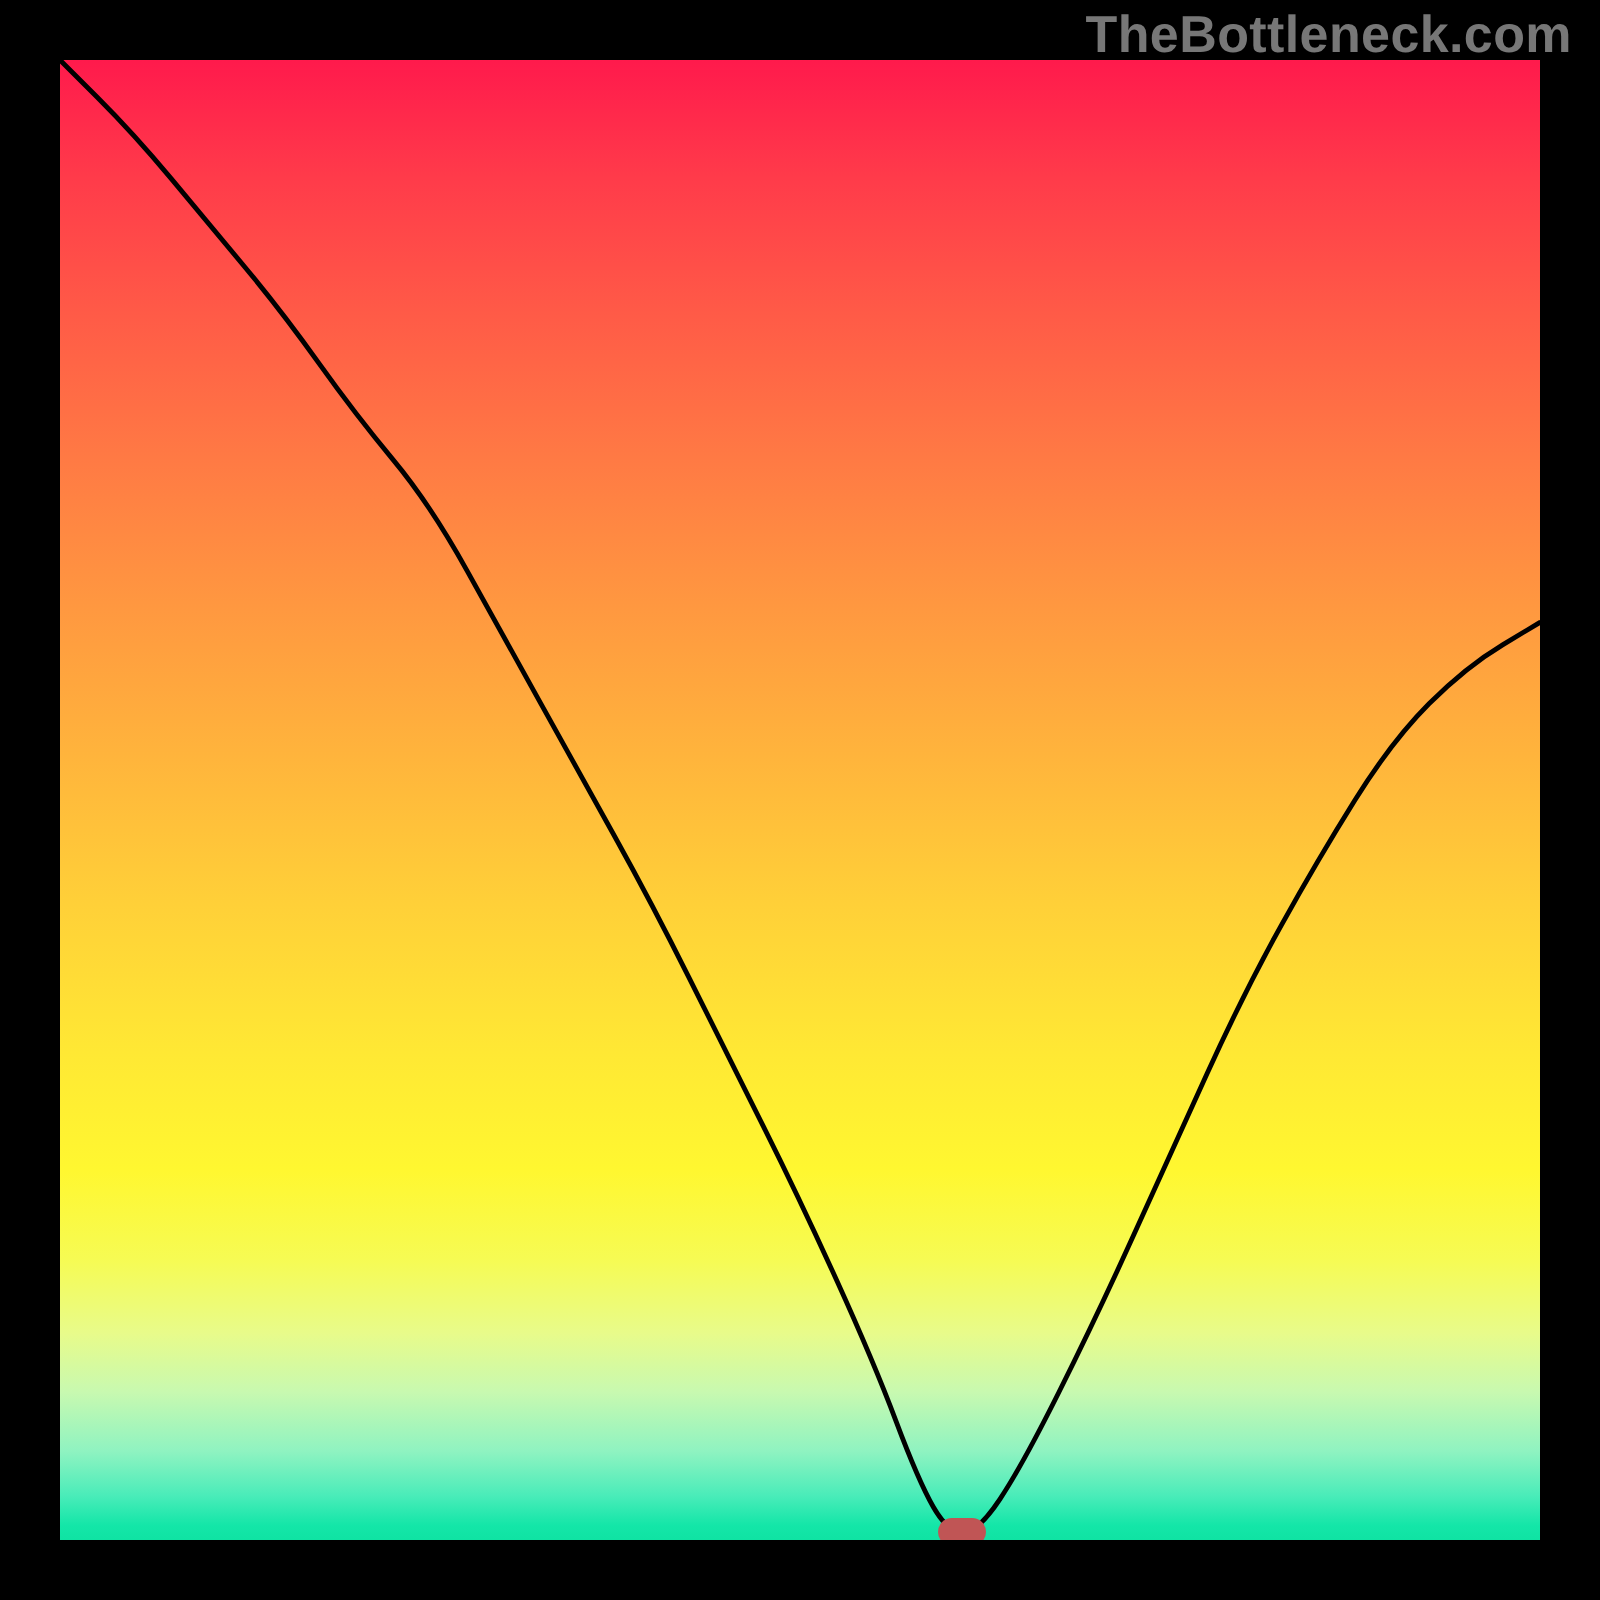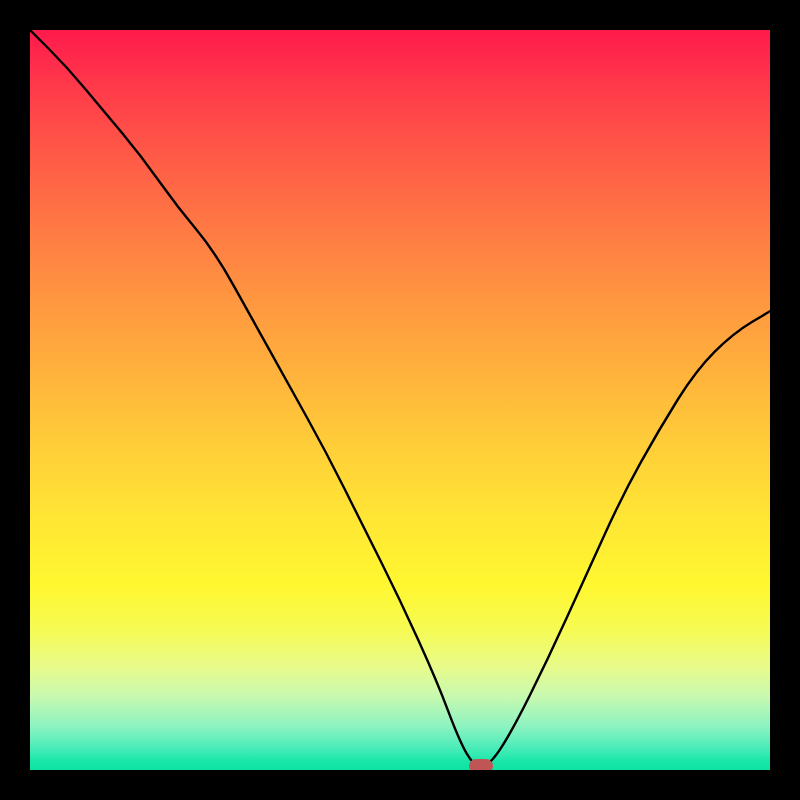--- a/index.html
+++ b/index.html
@@ -76,20 +76,21 @@
     height: 14px;
     border-radius: 7px;
     background: #c05555;
     transform: translate(-50%, -50%);
   }
 </style>
 </head>
 <body>
 
 <div class="chart-wrap">
+  <div class="watermark">TheBottleneck.com</div>
 
   <div class="plot">
     <div class="gradient-bg"></div>
 
     <svg class="curve" viewBox="0 0 740 740" preserveAspectRatio="none">
       <path id="curve-path" d="M 0 0 Q 0 0 18.5 18.5 Q 37 37 55.5 59.19999999999999 Q 74 81.39999999999998 92.5 103.60000000000002 Q 111 125.80000000000007 129.5 151.70000000000005 Q 148 177.60000000000002 166.5 199.8 Q 185 222 203.5 255.3 Q 222 288.6 240.5 321.9 Q 259 355.2 277.5 388.5 Q 296 421.8 314.5 458.79999999999995 Q 333 495.79999999999995 351.5 532.8 Q 370 569.8 388.5 610.5 Q 407.00000000000006 651.2 418.1 680.8 Q 429.2 710.4 436.6 723.3499999999999 Q 444 736.3 451.4 736.3 Q 458.8 736.3 469.9 719.65 Q 481 703 499.5 666 Q 518 629 536.5 588.3 Q 555 547.6 573.5 506.9 Q 592 466.2 610.5 432.9 Q 629 399.59999999999997 647.5 370 Q 666 340.4 684.5 321.9 Q 703 303.40000000000003 721.5 292.3 T 740 281.2"></path>
     </svg>
 
     <div id="marker" class="marker" style="left: 451.4px; top: 735.56px; background: rgb(192, 85, 85);"></div>
   </div>

